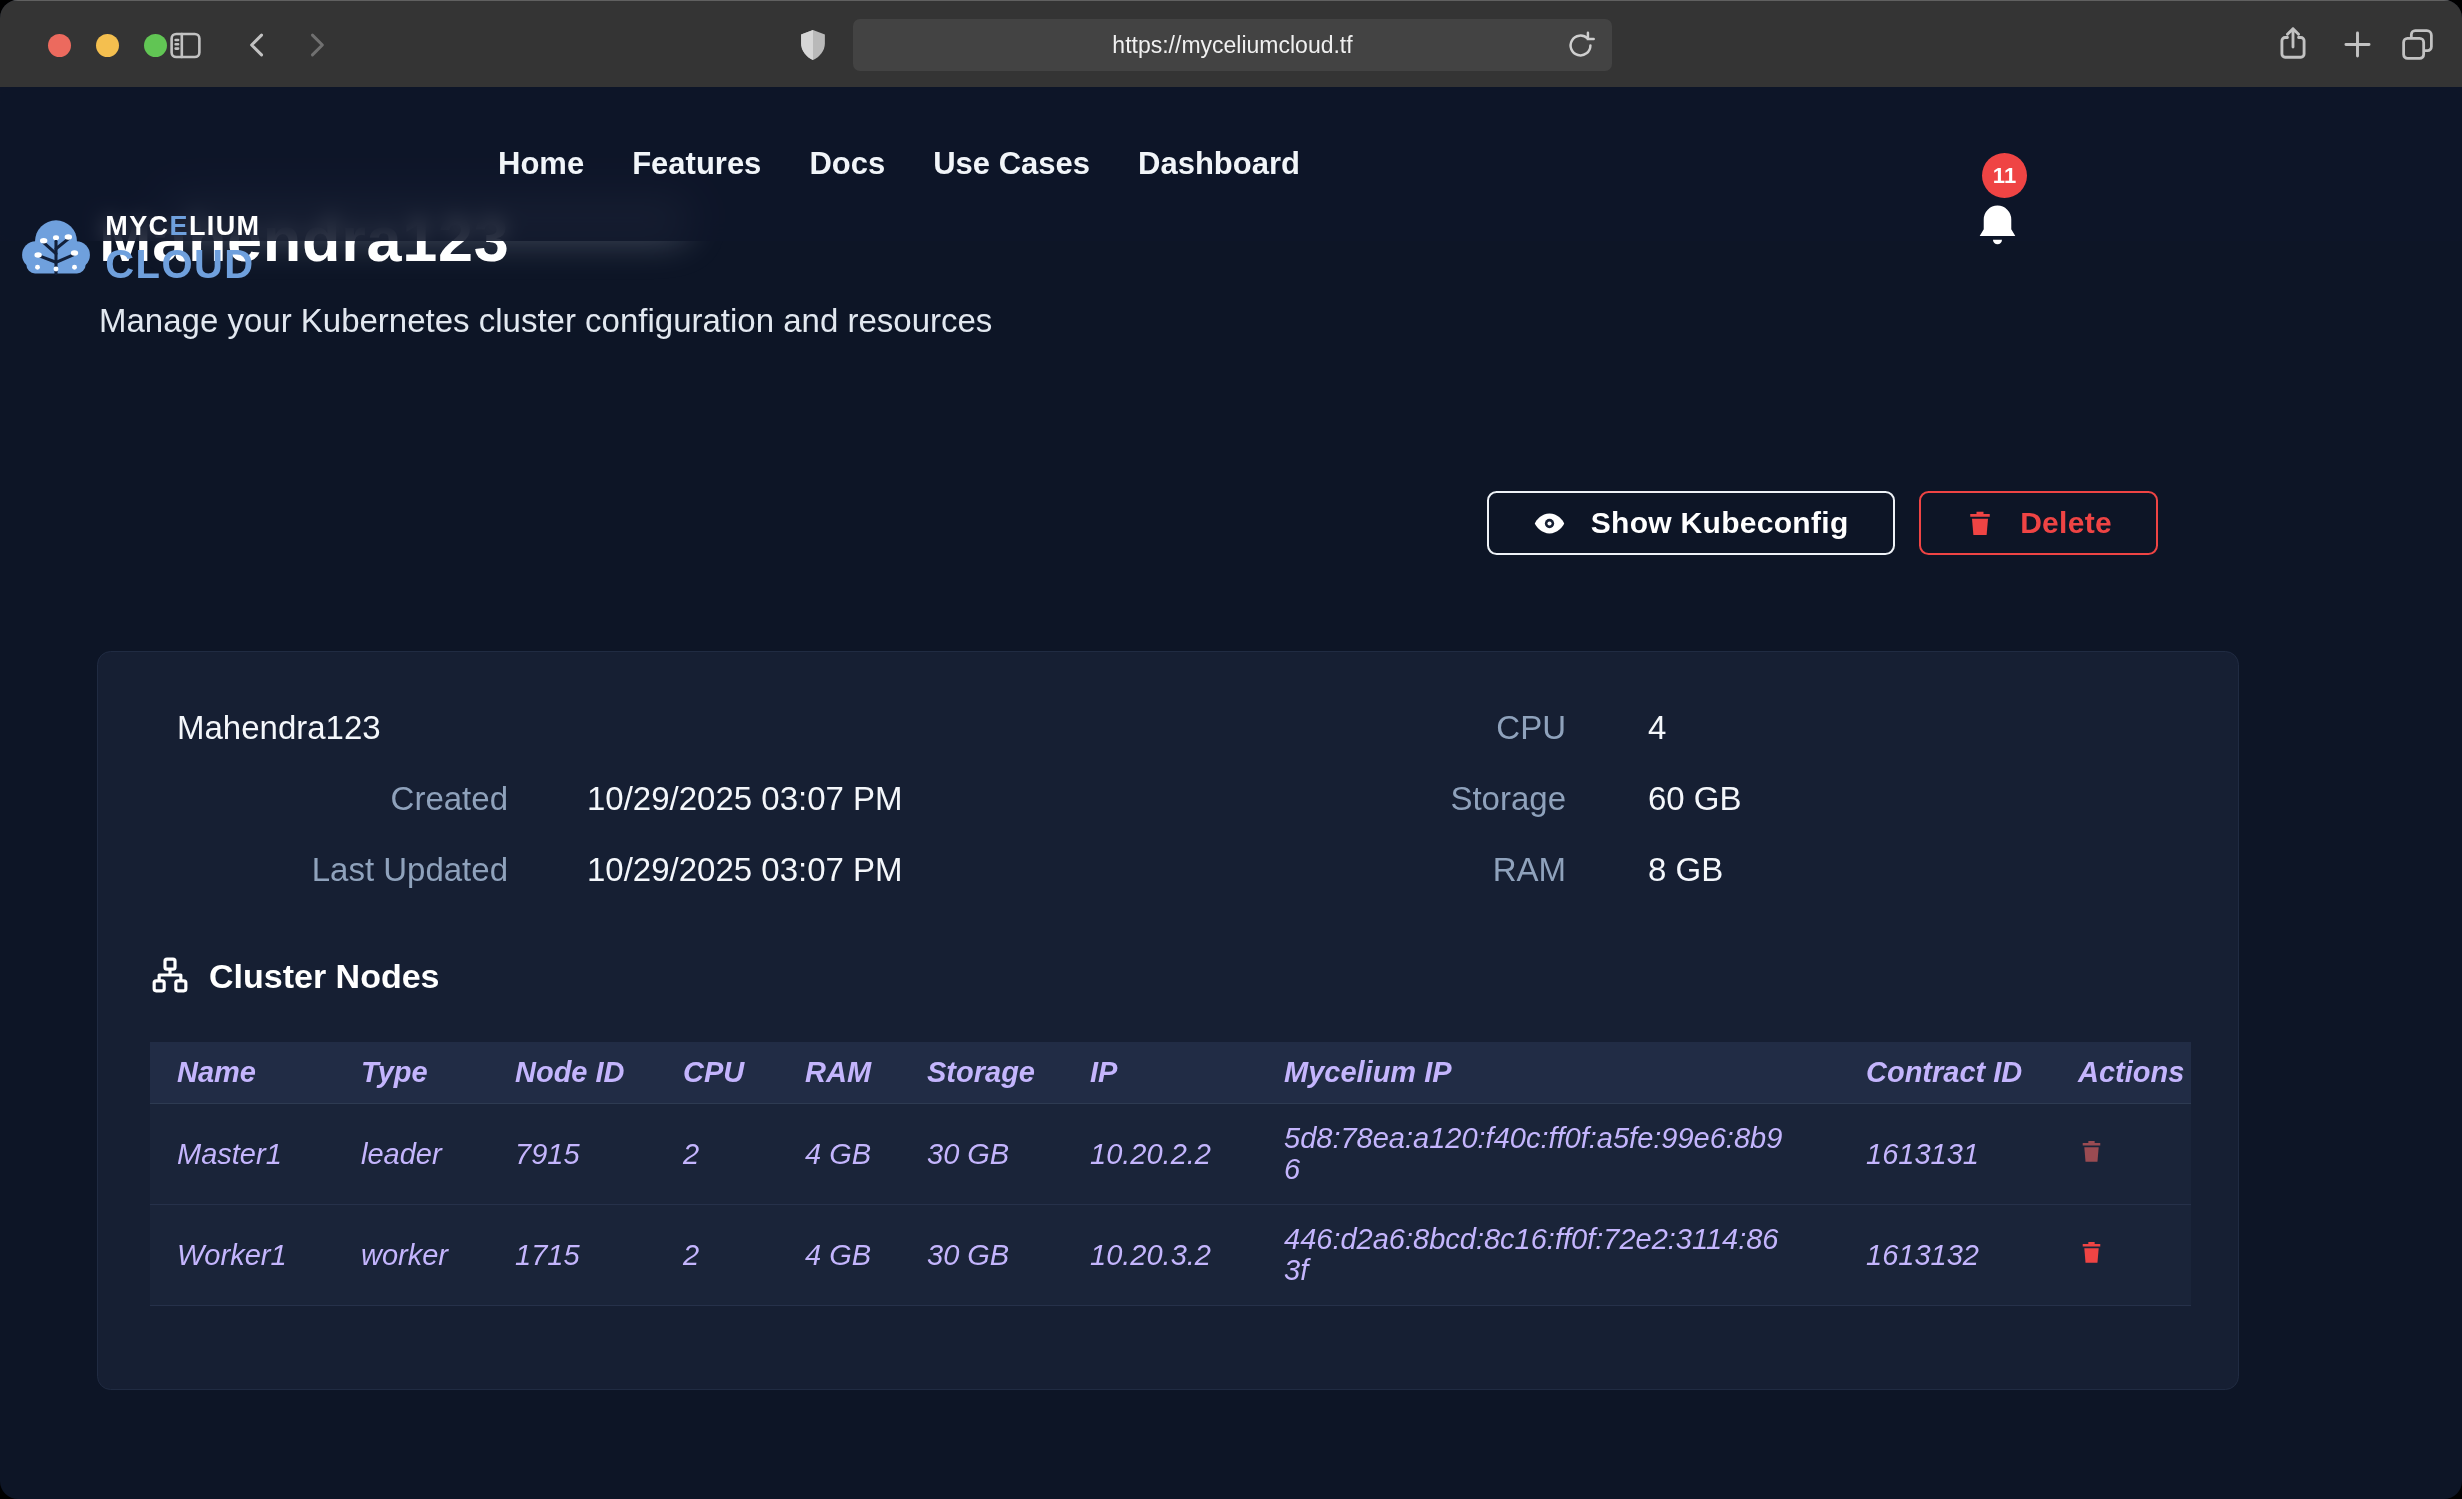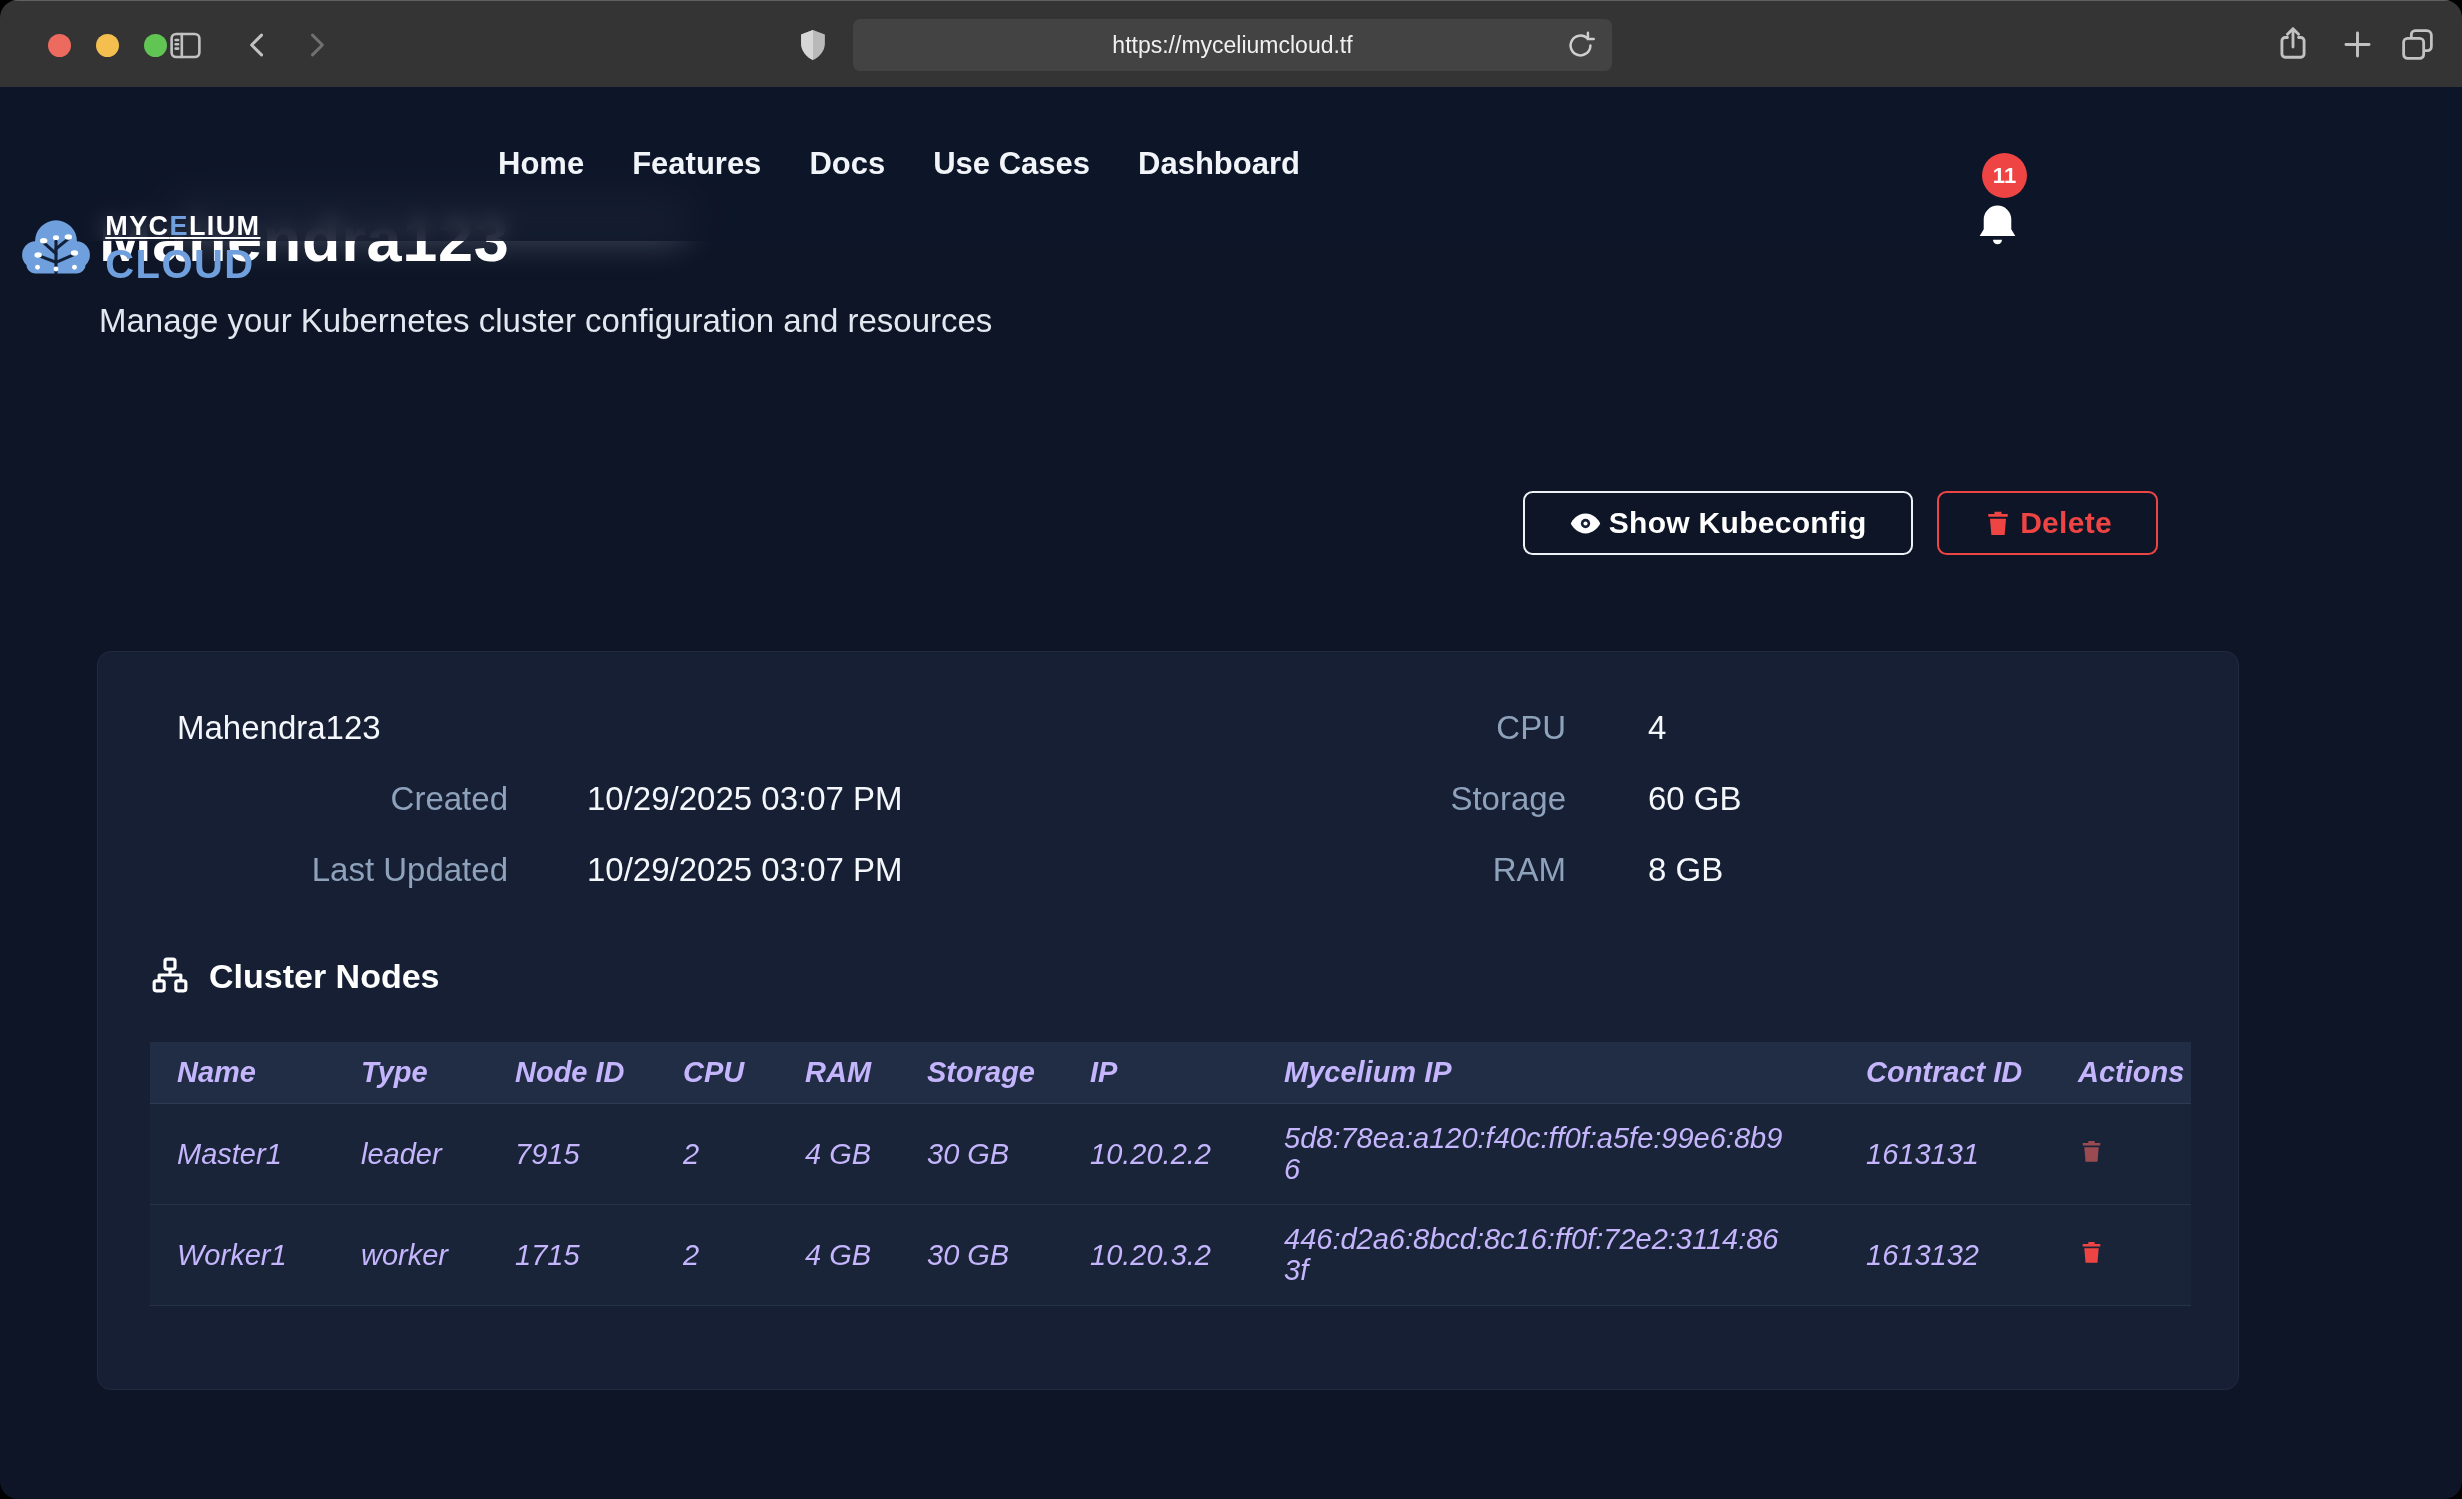--- a/index.html
+++ b/index.html
@@ -14,38 +14,38 @@
   .chrome-ic{position:absolute;color:#c2c2c2;}
   .chrome-ic svg{display:block;}
   .disabled{color:#707070;}
   .urlbar{position:absolute;left:853px;top:18px;width:759px;height:52px;background:#434343;border-radius:7px;display:flex;align-items:center;justify-content:center;}
   .urltext{color:#f0f0f0;font-size:23px;}
   .reload{position:absolute;right:15px;top:9.6px;color:#cfcfcf;}
   
   .navbar{position:absolute;top:87px;left:0;width:100%;height:154px;background:rgba(14,22,40,0.84);backdrop-filter:blur(9.6px) saturate(1.15);-webkit-backdrop-filter:blur(9.6px) saturate(1.15);z-index:20;}
   .logo{position:absolute;left:19px;top:120px;display:flex;align-items:center;gap:12.3px;cursor:pointer;}
   .brand-lines{display:flex;flex-direction:column;line-height:1;}
-  .brand-top{font-size:27px;font-weight:800;color:#ffffff;letter-spacing:1.4px;text-decoration:underline;}
+  .brand-top{font-size:27px;font-weight:800;color:#ffffff;letter-spacing:1.4px;}
   .brand-top .accent{color:#6fa0dd;}
   .brand-bottom{font-size:40px;font-weight:800;color:#6fa0dd;letter-spacing:1.4px;margin-top:4.1px;}
   .navlinks{position:absolute;left:498px;top:0;height:154px;display:flex;align-items:center;gap:48px;}
   .navlink{color:#f1f5f9;font-size:31px;font-weight:600;cursor:pointer;}
   .bell-wrap{position:absolute;left:1963px;top:66px;width:82px;height:89px;}
   .bell{position:absolute;left:5.5px;top:45px;color:#ffffff;}
   .badge{position:absolute;left:19px;top:0;min-width:45px;height:45px;border-radius:22.6px;background:#ef4444;color:#fff;font-size:22px;font-weight:700;display:flex;align-items:center;justify-content:center;box-sizing:border-box;padding:0 5.5px;}
   .user-menu{position:absolute;left:2108px;top:0;height:154px;display:flex;align-items:center;gap:12.3px;cursor:pointer;}
   .user-name{color:#f1f5f9;font-size:30px;font-weight:600;}
   
   .main{position:absolute;top:0;left:0;width:100%;height:1499px;z-index:1;}
   .blur-ghost{position:absolute;left:164px;top:198px;width:526px;height:42px;background:rgba(200,210,225,0.30);border-radius:20.5px;filter:blur(18px);}
   .page-title{position:absolute;left:99px;top:205px;font-size:63px;line-height:68px;font-weight:700;color:#ffffff;letter-spacing:0.7px;margin:0;}
   .page-subtitle{position:absolute;left:99px;top:302px;font-size:33px;color:#e2e8f0;margin:0;font-weight:400;}
   
   .btn-row{position:absolute;top:491px;right:304px;display:flex;gap:24.6px;}
-  .btn{height:64px;border-radius:9.6px;border:2.1px solid #eef2f7;background:transparent;display:flex;align-items:center;gap:7px;padding:0 44px;cursor:pointer;color:#ffffff;font-size:30px;font-weight:700;box-sizing:border-box;letter-spacing:0.3px;}
+  .btn{height:64px;border-radius:9.6px;border:2.1px solid #eef2f7;background:transparent;display:flex;align-items:center;gap:25px;padding:0 44px;cursor:pointer;color:#ffffff;font-size:30px;font-weight:700;box-sizing:border-box;letter-spacing:0.3px;}
   .btn svg{display:block;}
   .btn-danger{border-color:#ef4444;color:#ef4444;}
   
   .panel{position:absolute;left:97px;top:651px;width:2142px;height:739px;background:#161f33;border:0.7px solid #202b42;border-radius:13.7px;box-sizing:border-box;padding-top:55px;}
   .details{display:grid;grid-template-columns:1fr 1fr;}
   .dcol{display:flex;flex-direction:column;gap:30px;}
   .drow{display:flex;align-items:baseline;}
   .dlabel{width:410px;text-align:right;color:#8fa2bc;font-size:33px;line-height:41px;flex:none;}
   .dcol-right .dlabel{width:398px;}
   .dvalue{margin-left:79px;color:#f4f7fb;font-size:33px;line-height:41px;font-weight:500;}

